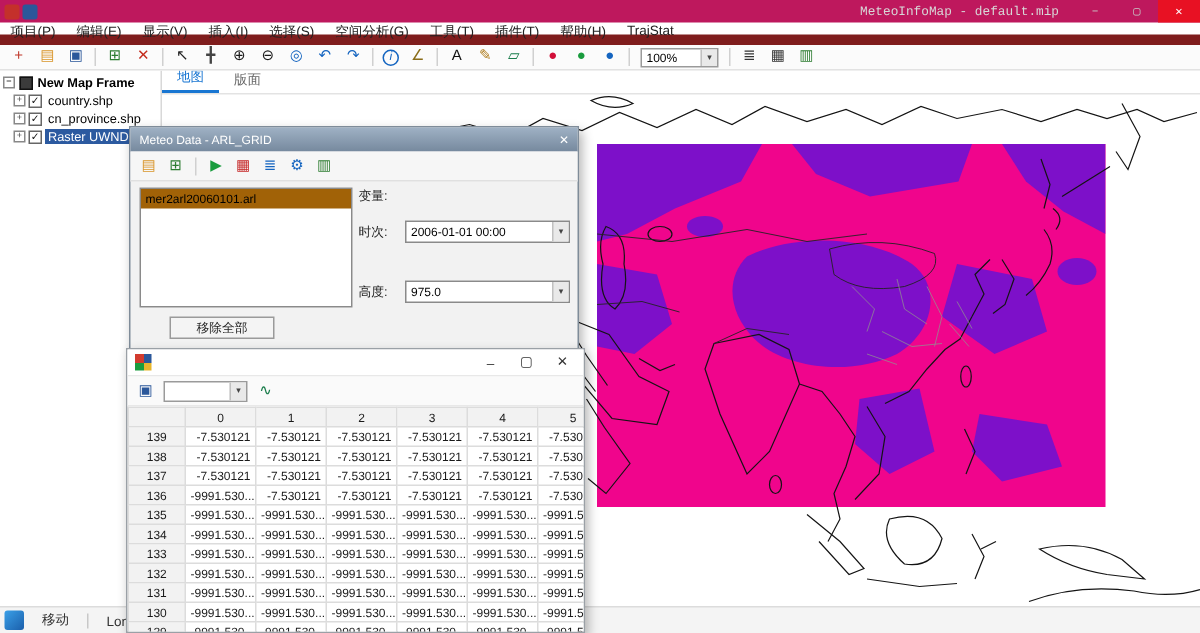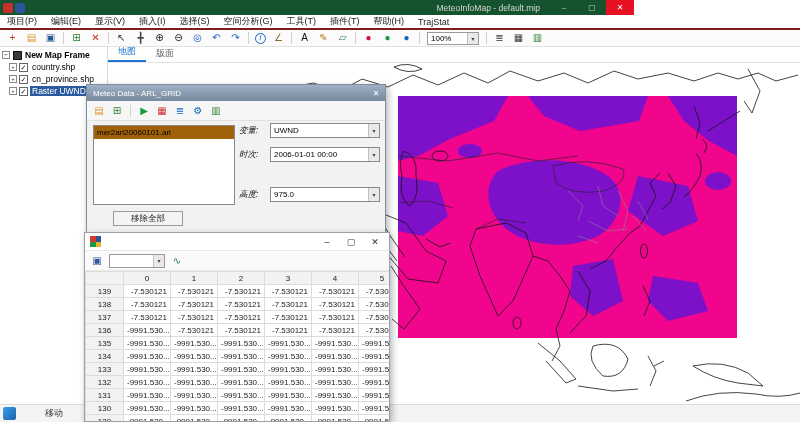--- a/index.html
+++ b/index.html
@@ -1,29 +1,29 @@
 <!DOCTYPE html>
 <html><head>
 <meta charset="utf-8">
 <style>
   *{margin:0;padding:0;box-sizing:border-box;}
   body{font-family:"Liberation Sans","DejaVu Sans",sans-serif;background:#ddd;}
   #root{position:relative;width:800px;height:422px;background:#fff;overflow:hidden;}
 
   
-  .titlebar{position:absolute;left:0;top:0;width:634px;height:15px;background:#14532d;display:flex;align-items:center;z-index:5;}
+  .titlebar{position:absolute;left:0;top:0;width:800px;height:15px;background:#be185d;display:flex;align-items:center;z-index:5;font-family:Liberation Mono, monospace;}
   .app-icons{display:flex;gap:2px;padding-left:3px;}
   .app-icon{width:10px;height:10px;border-radius:2px;display:inline-block;}
   .title-text{margin-left:auto;font-size:8.5px;color:#d8d8d8;padding-right:10px;}
   .win-controls{display:flex;height:15px;}
   .win-btn{width:28px;height:15px;display:flex;align-items:center;justify-content:center;font-size:8px;color:#c8c8c8;}
   .win-btn.close{background:#e81123;color:#fff;}
 
   
-  .menubar{position:absolute;left:0;top:15px;width:800px;height:15px;background:#ffffff;display:flex;align-items:center;border-bottom:2px solid #7f1d1d;z-index:4;}
+  .menubar{position:absolute;left:0;top:15px;width:800px;height:15px;background:#ffffff;display:flex;border-bottom:7px solid #7f1d1d;z-index:4;}
   .menu-item{font-size:9px;color:#222;padding:0 7px;white-space:nowrap;}
 
   
   .toolbar{position:absolute;left:0;top:30px;width:800px;height:17px;background:#fbfbfb;border-bottom:1px solid #e2e2e2;display:flex;align-items:center;padding-left:3px;z-index:4;}
   .tb-group{display:flex;align-items:center;}
   .tb-icon{width:19px;height:15px;display:flex;align-items:center;justify-content:center;font-size:10px;line-height:1;}
   .tb-icon.circled{width:11px;height:11px;border:1px solid #1565c0;border-radius:50%;font-size:8px;font-style:italic;margin:0 3px;}
   .tb-sep{width:1px;height:12px;background:#d0d0d0;margin:0 3px;display:inline-block;}
   .zoom-combo{width:52px;height:13px;border:1px solid #9a9a9a;background:#fff;display:flex;align-items:stretch;font-size:8px;margin:0 4px;}
   .zoom-combo .val{flex:1;padding-left:3px;display:flex;align-items:center;}
@@ -41,38 +41,38 @@
 
   
   .tabbar{position:absolute;left:108px;top:47px;width:692px;height:16px;background:#fff;border-bottom:1px solid #e3e3e3;display:flex;align-items:flex-end;z-index:3;}
   .tab{font-size:9px;color:#666;padding:1px 10px 2px;}
   .tab.active{color:#1976d2;border-bottom:2px solid #1976d2;}
 
   
   .mapview{position:absolute;left:108px;top:63px;width:692px;height:341px;background:#fff;z-index:1;}
 
   
-  .statusbar{position:absolute;left:0;top:404px;width:800px;height:18px;background:#f4f4f4;border-top:1px solid #dcdcdc;display:flex;align-items:center;z-index:6;gap:17px;}
+  .statusbar{position:absolute;left:0;top:404px;width:800px;height:18px;background:#f4f4f4;border-top:1px solid #dcdcdc;display:flex;align-items:center;z-index:6;}
   .status-ico{width:13px;height:13px;margin-left:3px;border-radius:2px;background:linear-gradient(135deg,#3aa0e8,#1b5fab);flex:none;}
   .status-text{font-size:9px;color:#333;margin-left:12px;}
   .status-sep{width:1px;height:10px;background:#c8c8c8;margin-left:12px;}
 
   
   .dlg1{position:absolute;left:86px;top:84px;width:300px;height:150px;background:#f2f2f2;border:1px solid #7f8c99;box-shadow:2px 3px 7px rgba(0,0,0,.3);z-index:10;}
   .dlg1-title{height:16px;background:linear-gradient(#9fb1c4,#76899e);display:flex;align-items:center;color:#fff;font-size:8px;padding-left:6px;}
   .dlg1-close{margin-left:auto;width:18px;height:16px;display:flex;align-items:center;justify-content:center;font-size:8px;color:#fff;}
   .dlg1-toolbar{height:20px;display:flex;align-items:center;gap:2px;padding-left:4px;background:#f6f6f6;border-bottom:1px solid #e0e0e0;}
   .d-icon{width:16px;height:16px;display:flex;align-items:center;justify-content:center;font-size:10px;line-height:1;}
   .dlg1-body{position:relative;height:114px;}
   .file-list{position:absolute;left:6px;top:4px;width:142px;height:80px;background:#fff;border:1px solid #8a8a8a;font-size:8px;overflow:hidden;}
   .file-item{padding:2px 3px;white-space:nowrap;}
   .file-item.selected{background:#a16207;}
   .remove-btn{position:absolute;left:26px;top:90px;width:70px;height:15px;background:#f4f4f4;border:1px solid #9a9a9a;font-size:8.5px;display:flex;align-items:center;justify-content:center;color:#222;}
   .field-row{position:absolute;left:152px;display:flex;align-items:center;gap:4px;height:15px;}
-  .field-label{font-size:8.5px;width:27px;color:#222;white-space:nowrap;font-style:italic;}
+  .field-label{font-size:8.5px;width:27px;color:#222;white-space:nowrap;}
   .combo{width:110px;height:15px;border:1px solid #8a8a8a;background:#fff;display:flex;align-items:stretch;font-size:8px;}
   .combo .val{flex:1;padding-left:3px;display:flex;align-items:center;white-space:nowrap;overflow:hidden;}
 
   
   .dlg2{position:absolute;left:84px;top:232px;width:306px;height:190px;background:#fff;border:1px solid #9aa0a6;box-shadow:2px 3px 7px rgba(0,0,0,.3);z-index:11;display:flex;flex-direction:column;}
   .dlg2-title{height:18px;display:flex;align-items:center;background:#fff;border-bottom:1px solid #e8e8e8;padding:0 2px;flex:none;}
   .dlg2-titleicon{width:11px;height:11px;display:grid;grid-template-columns:1fr 1fr;grid-template-rows:1fr 1fr;margin-left:3px;}
   .dlg2-controls{margin-left:auto;display:flex;}
   .dlg2-btn{width:24px;height:18px;display:flex;align-items:center;justify-content:center;font-size:9px;color:#333;}
   .dlg2-toolbar{height:20px;display:flex;align-items:center;gap:4px;padding-left:4px;background:#fafafa;border-bottom:1px solid #e8e8e8;flex:none;}
@@ -282,24 +282,20 @@
         <span class="d-icon" style="color: rgb(21, 101, 192);">⚙</span>
         <span class="d-icon" style="color: rgb(46, 125, 50);">▥</span>
       </div>
     <div class="dlg1-body">
       <div class="file-list">
           <div class="file-item selected">mer2arl20060101.arl</div>
         </div>
       <div class="remove-btn">移除全部</div>
     <div class="field-row" style="top: 2px;">
           <span class="field-label">变量:</span>
-          <span class="combo">
-            <span class="val">UWND</span>
-            <span class="arr">▾</span>
-          </span>
         </div>
         <div class="field-row" style="top: 26px;">
           <span class="field-label">时次:</span>
           <span class="combo">
             <span class="val">2006-01-01 00:00</span>
             <span class="arr">▾</span>
           </span>
         </div>
         <div class="field-row" style="top: 66px;">
           <span class="field-label">高度:</span>

